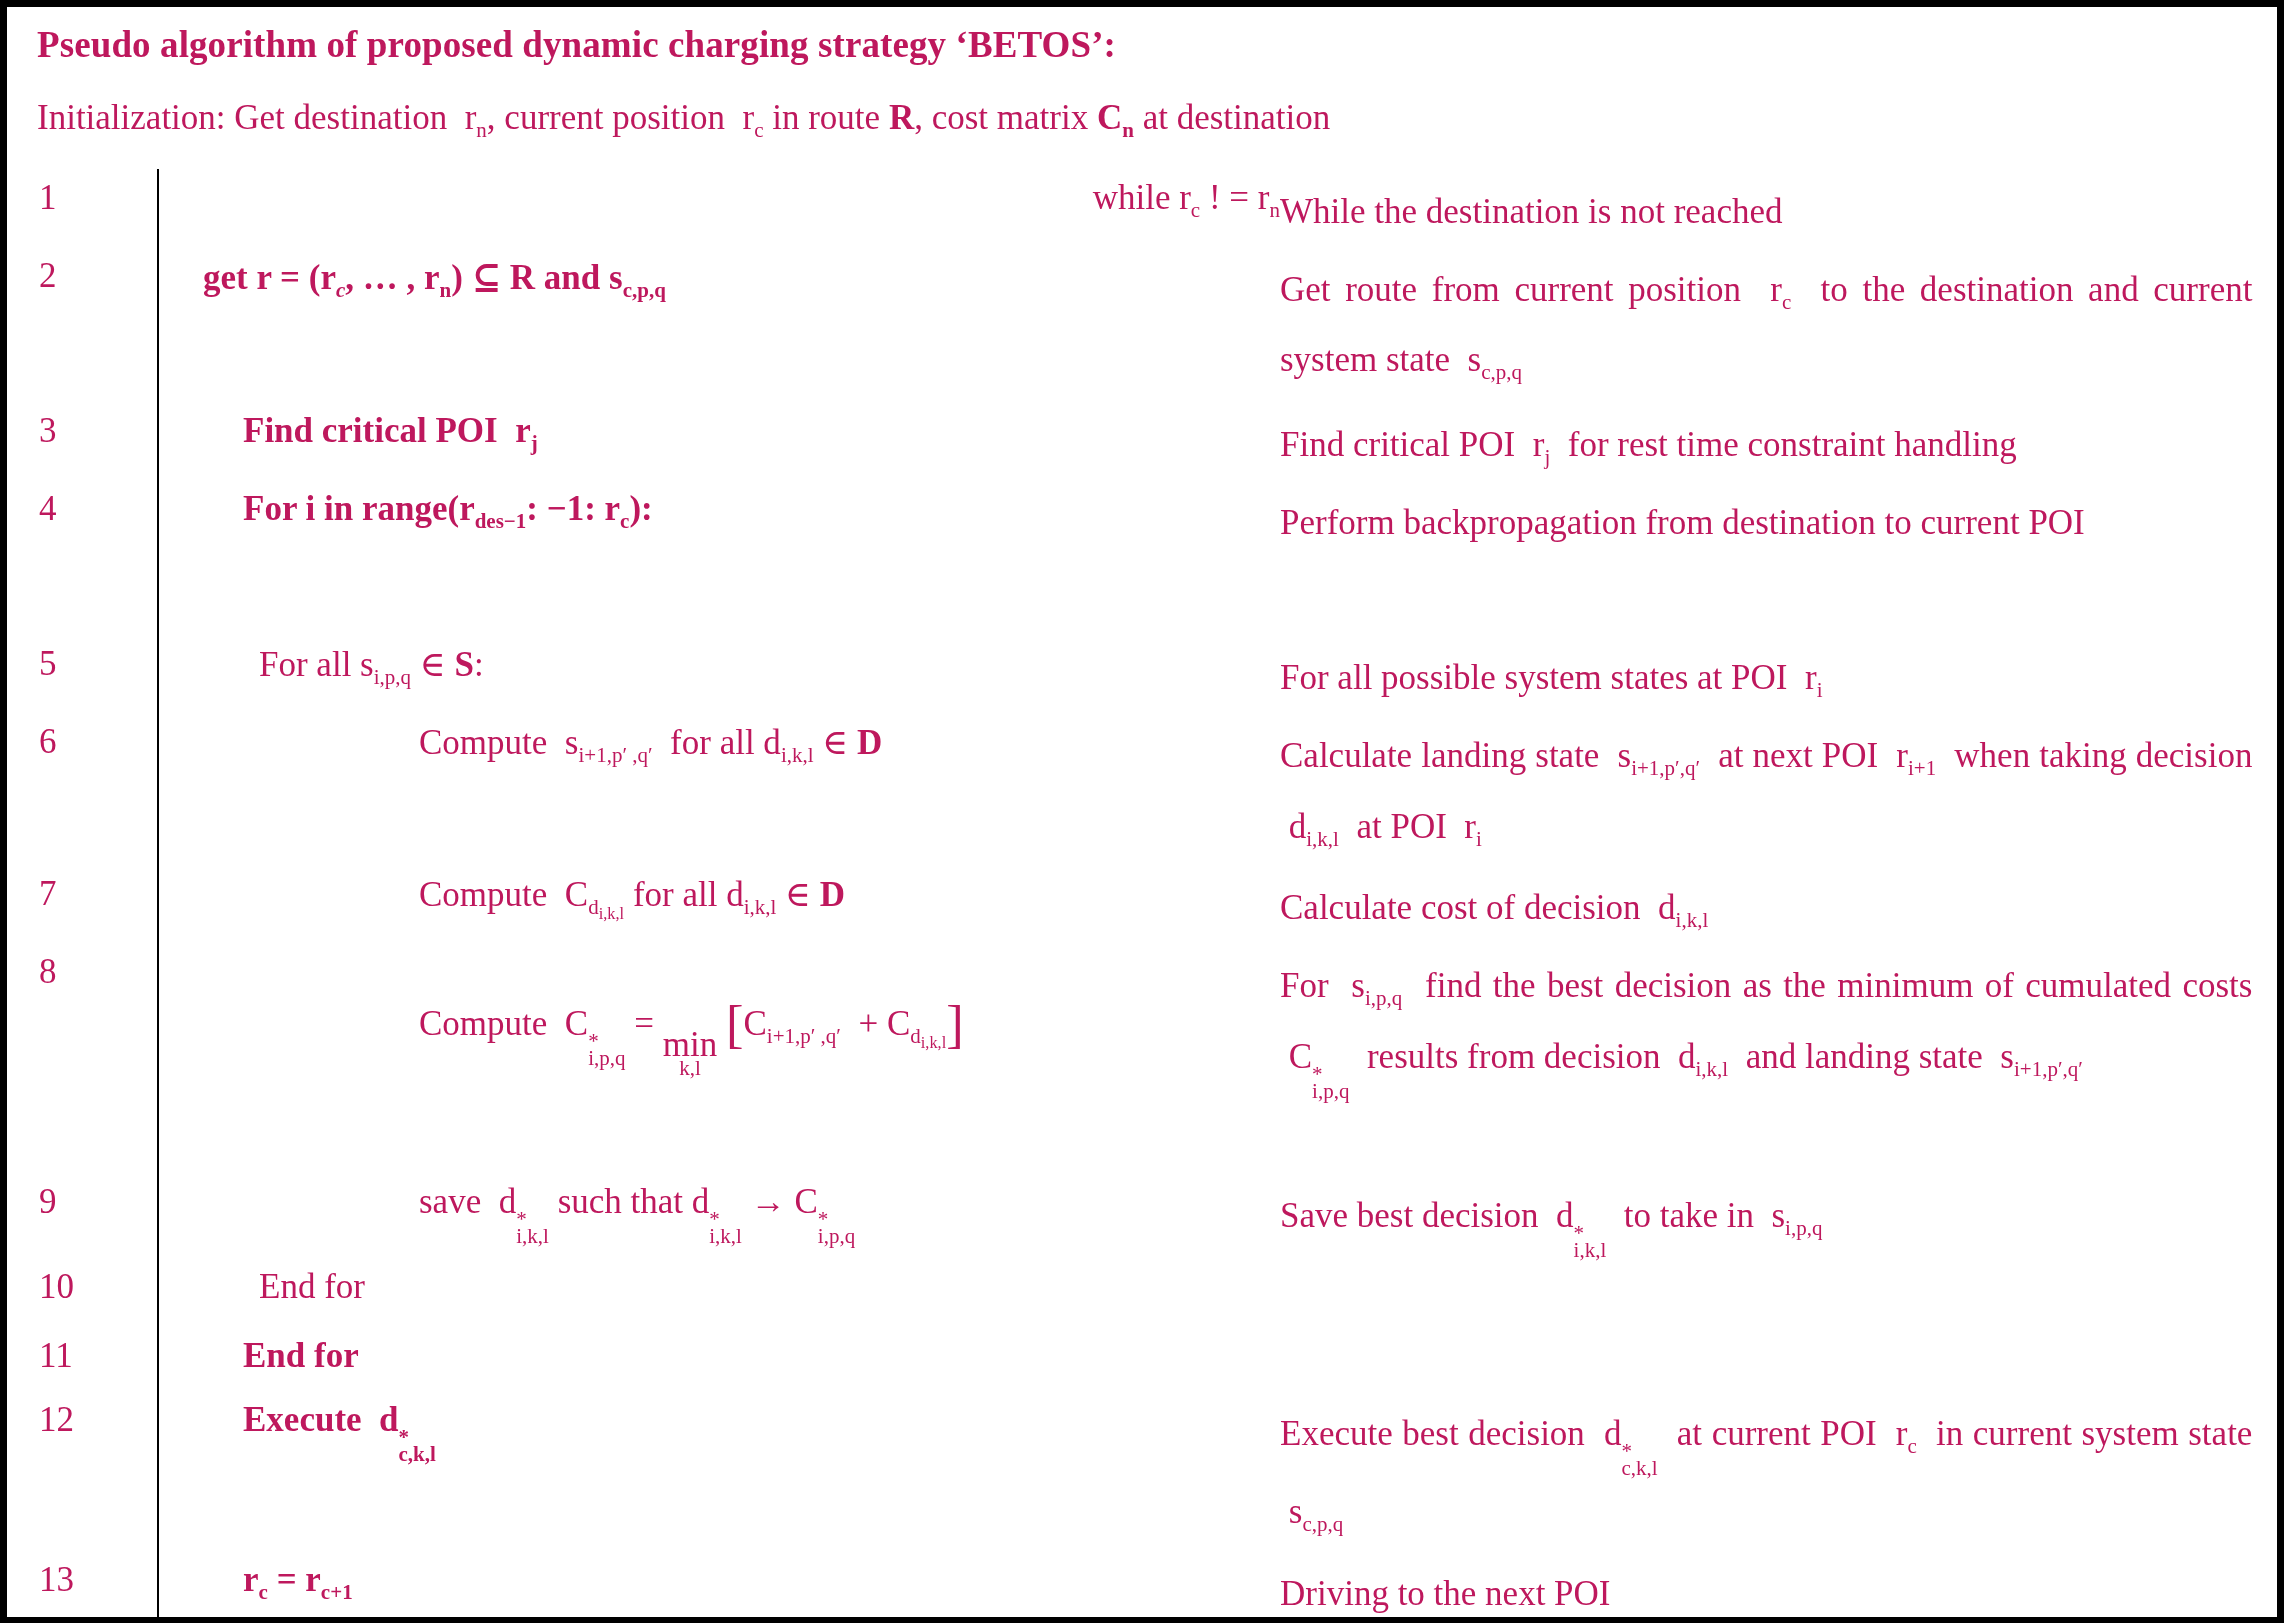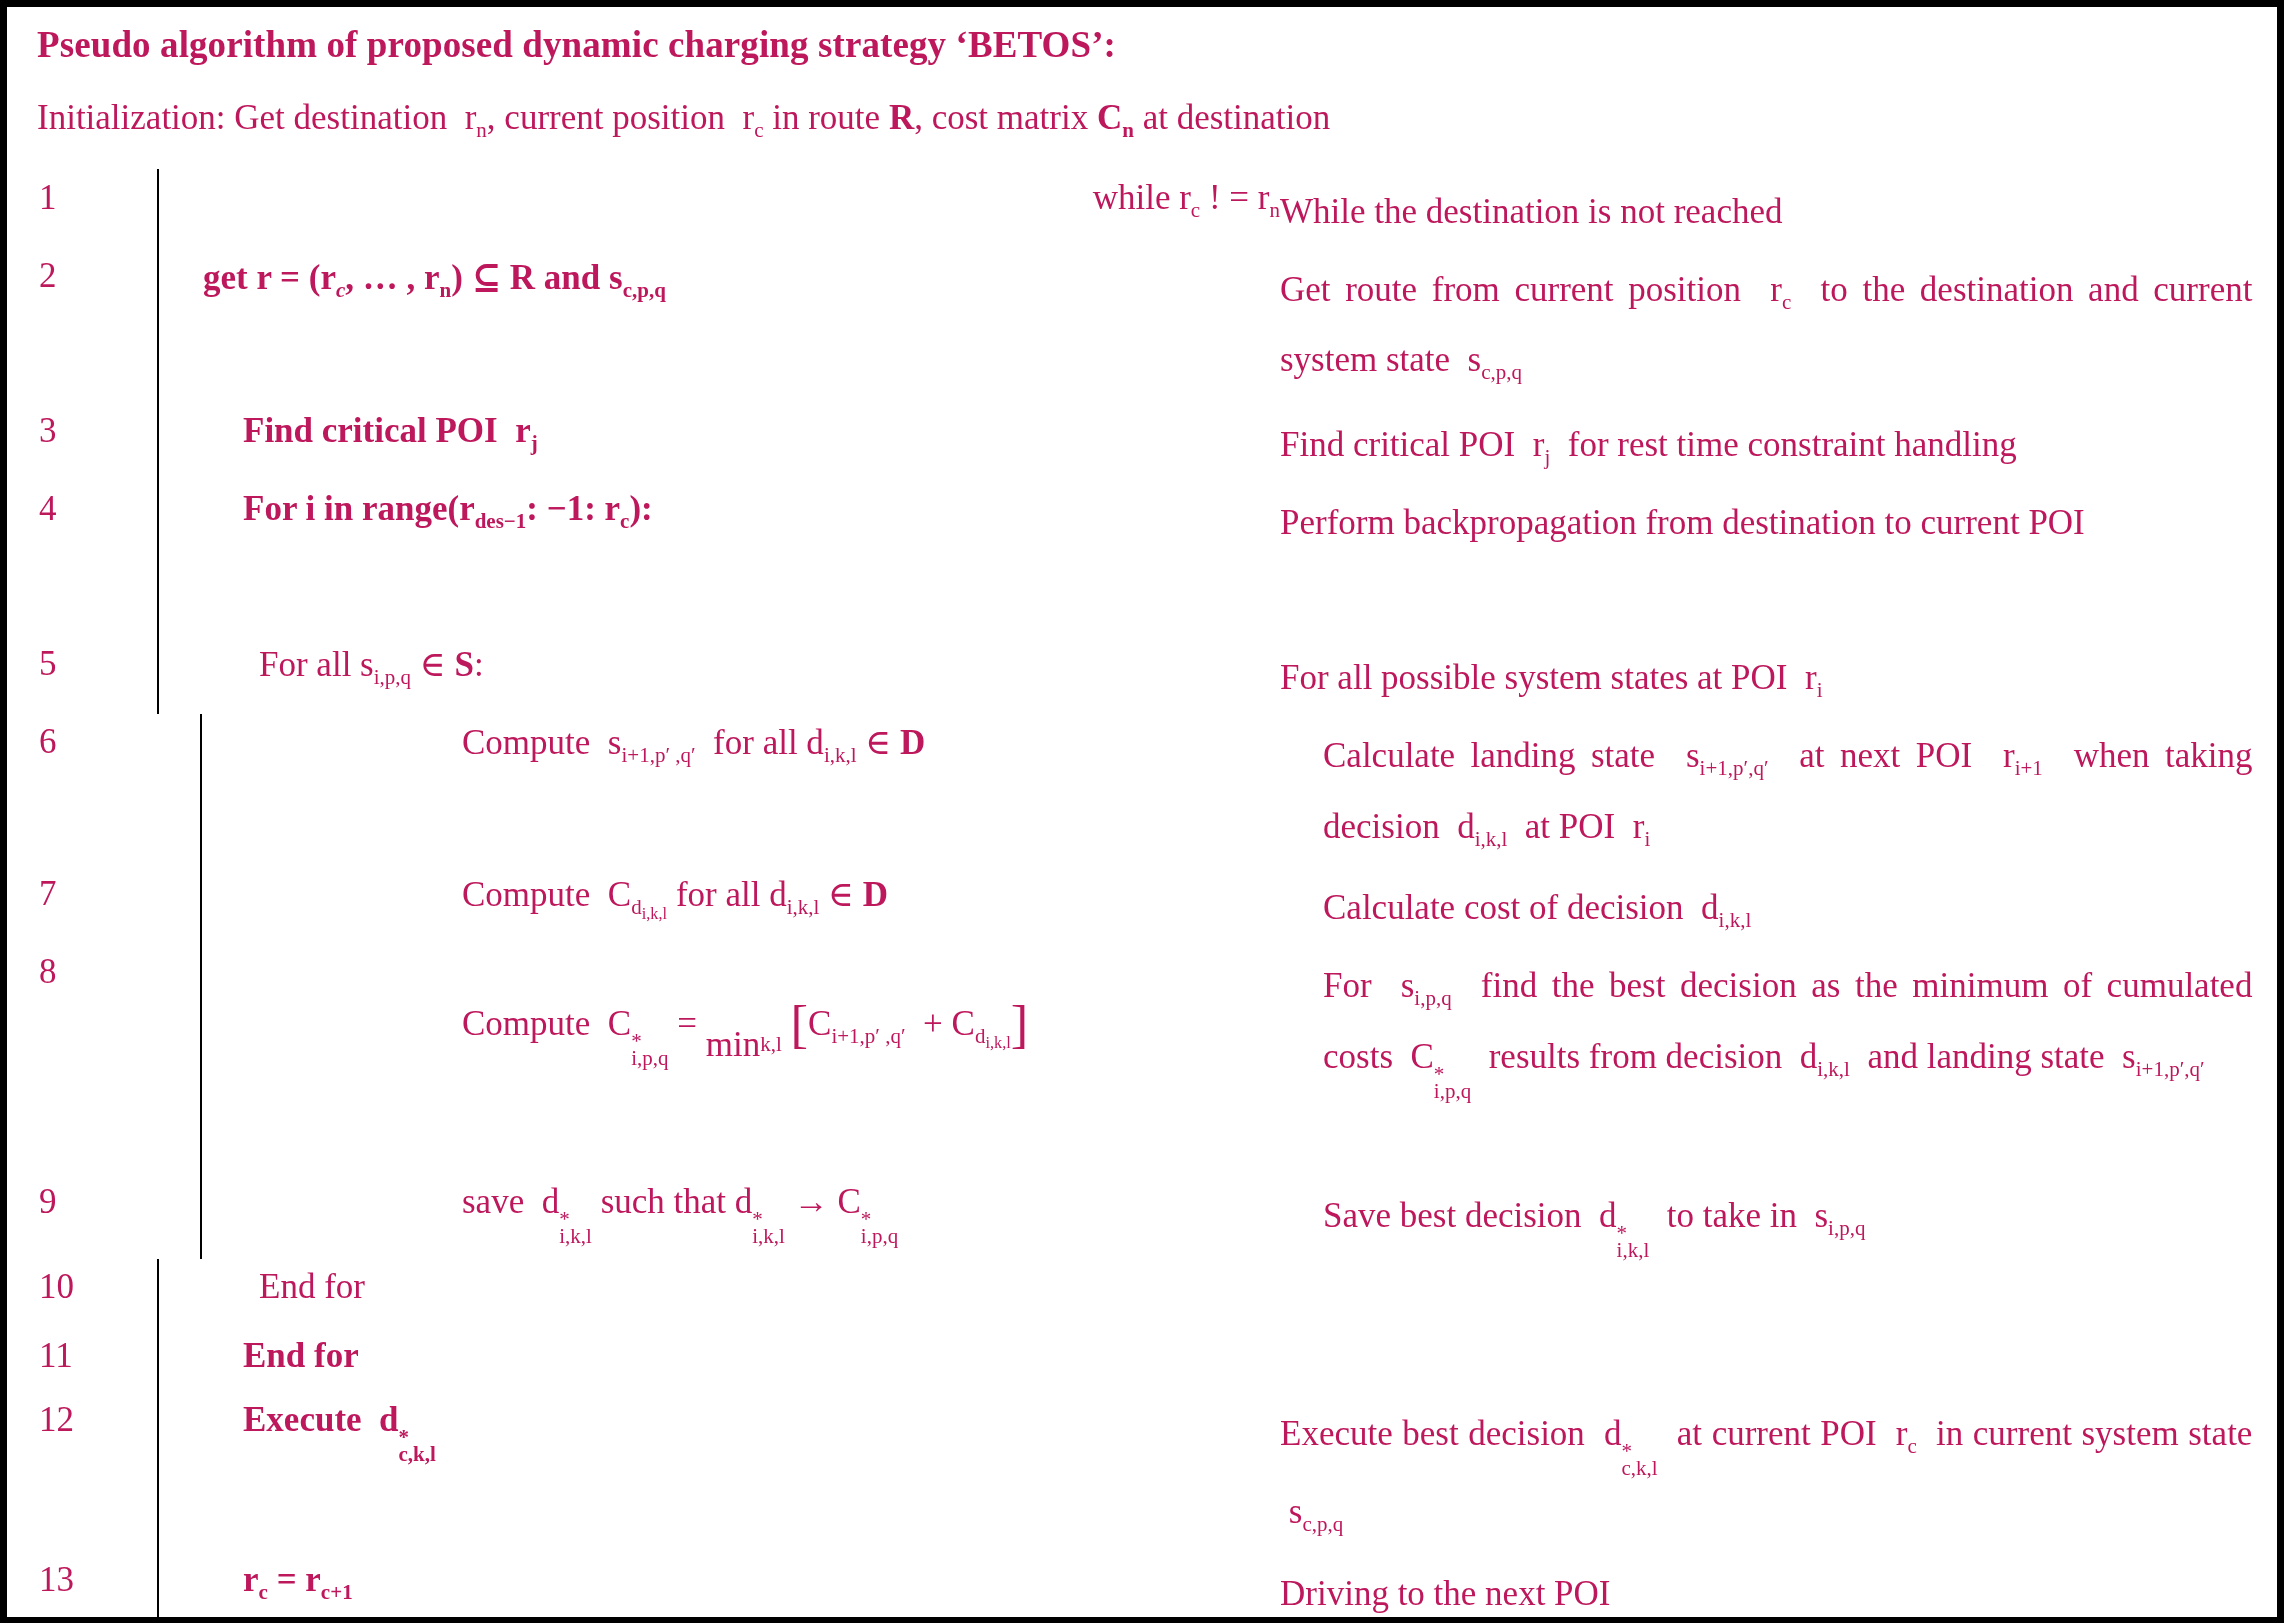--- a/index.html
+++ b/index.html
@@ -33,37 +33,37 @@
     flex:1 1 auto;box-sizing:border-box;
     padding:7.5px 24.6px 0 0;
     line-height:2.02;
   }
   .comment.j{text-align:justify;}
   
   .i0{padding-left:16px;text-align:right;}
   .i1{padding-left:44px;font-weight:bold;}
   .i2{padding-left:84px;font-weight:bold;}
   .i3{padding-left:100px;}
-  .i4{padding-left:260px;margin-left:43px;}
+  .i4{padding-left:260px;}
   
   .h120{min-height:64px;}.h125{min-height:67px;}.h130{min-height:69px;}
   .h135{min-height:72px;}.h285{min-height:152px;}.h290{min-height:155px;}
   .h300{min-height:160px;}.h430{min-height:230px;}
   .vc .code{padding-top:60px;}
   
   sub{font-size:0.60em;line-height:0;vertical-align:-0.38em;letter-spacing:0;}
   sub sub{font-size:0.78em;vertical-align:-0.30em;}
   b sub{font-weight:700;}
   .ss{
     display:inline-flex;flex-direction:column;align-items:flex-start;
     font-size:0.60em;line-height:0.80;vertical-align:-0.62em;
   }
   .ss span{display:block;}
   .mins{
-    display:inline-flex;flex-direction:row;align-items:center;
+    display:inline-flex;flex-direction:column;align-items:center;
     line-height:0.85;vertical-align:-0.62em;
   }
   .msub{font-size:0.60em;}
   .bbr{font-size:1.5em;line-height:0;vertical-align:-0.14em;font-weight:400;}
 </style>
 </head>
 <body>
 
 <div class="frame">
 

